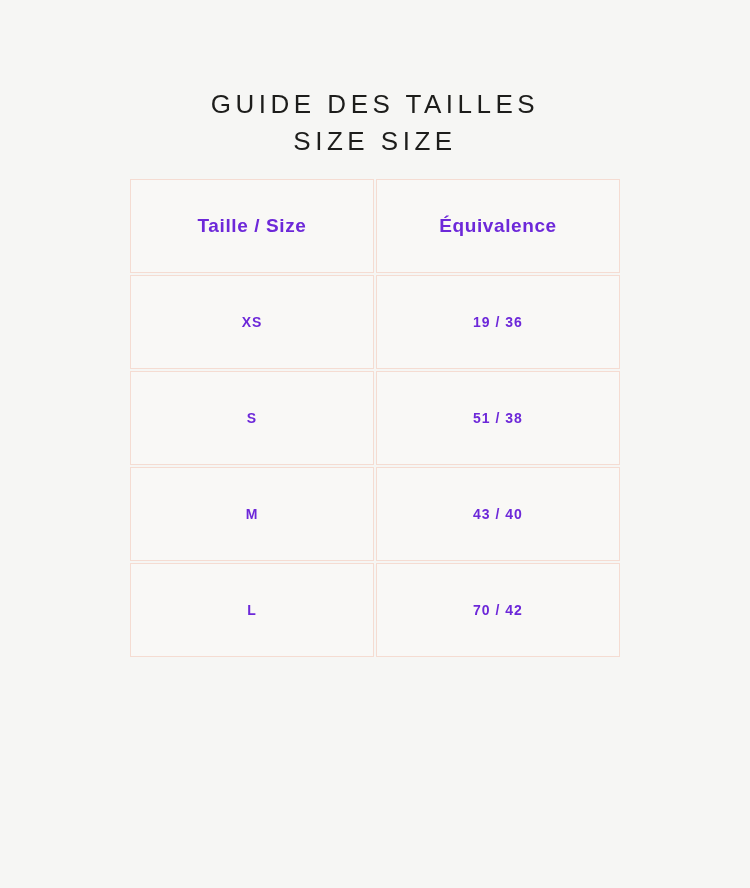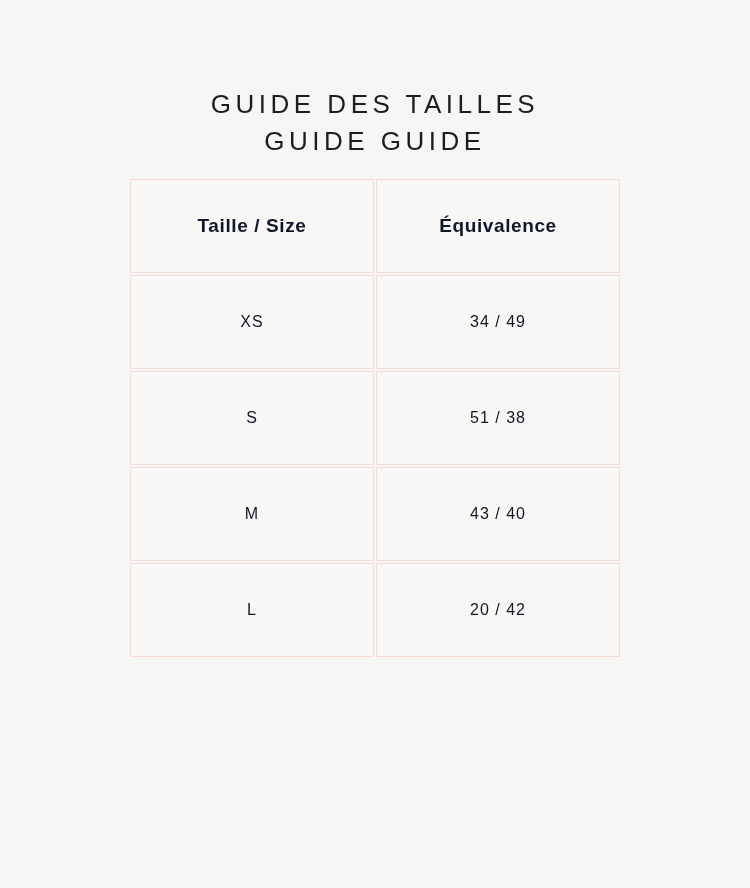--- a/index.html
+++ b/index.html
@@ -37,65 +37,65 @@
   }
 
   table.size-table th,
   table.size-table td {
     width: 50%;
     height: 94px;
     border: 1px solid #f5dcd2;
     background: #f9f8f6;
     text-align: center;
     vertical-align: middle;
-    color: #0f172a;
+    color: #6d28d9;
   }
 
   table.size-table th {
     font-size: 19px;
     font-weight: 700;
     letter-spacing: 0.6px;
   }
 
   table.size-table td {
-    font-size: 16px;
-    font-weight: 400;
+    font-size: 14px;
+    font-weight: 700;
     letter-spacing: 1px;
   }
 </style>
 </head>
 <body>
 
 <div class="page">
 
   <div class="page-title">
     <div>GUIDE DES TAILLES</div>
-    <div>GUIDE GUIDE</div>
+    <div>SIZE SIZE</div>
   </div>
 
   <table class="size-table">
     <thead>
       <tr>
         <th>Taille / Size</th>
         <th>Équivalence</th>
       </tr>
     </thead>
     <tbody>
       <tr>
         <td>XS</td>
-        <td>34 / 49</td>
+        <td>19 / 36</td>
       </tr>
       <tr>
         <td>S</td>
         <td>51 / 38</td>
       </tr>
       <tr>
         <td>M</td>
         <td>43 / 40</td>
       </tr>
       <tr>
         <td>L</td>
-        <td>20 / 42</td>
+        <td>70 / 42</td>
       </tr>
     </tbody>
   </table>
 
 </div>
 
 </body></html>

